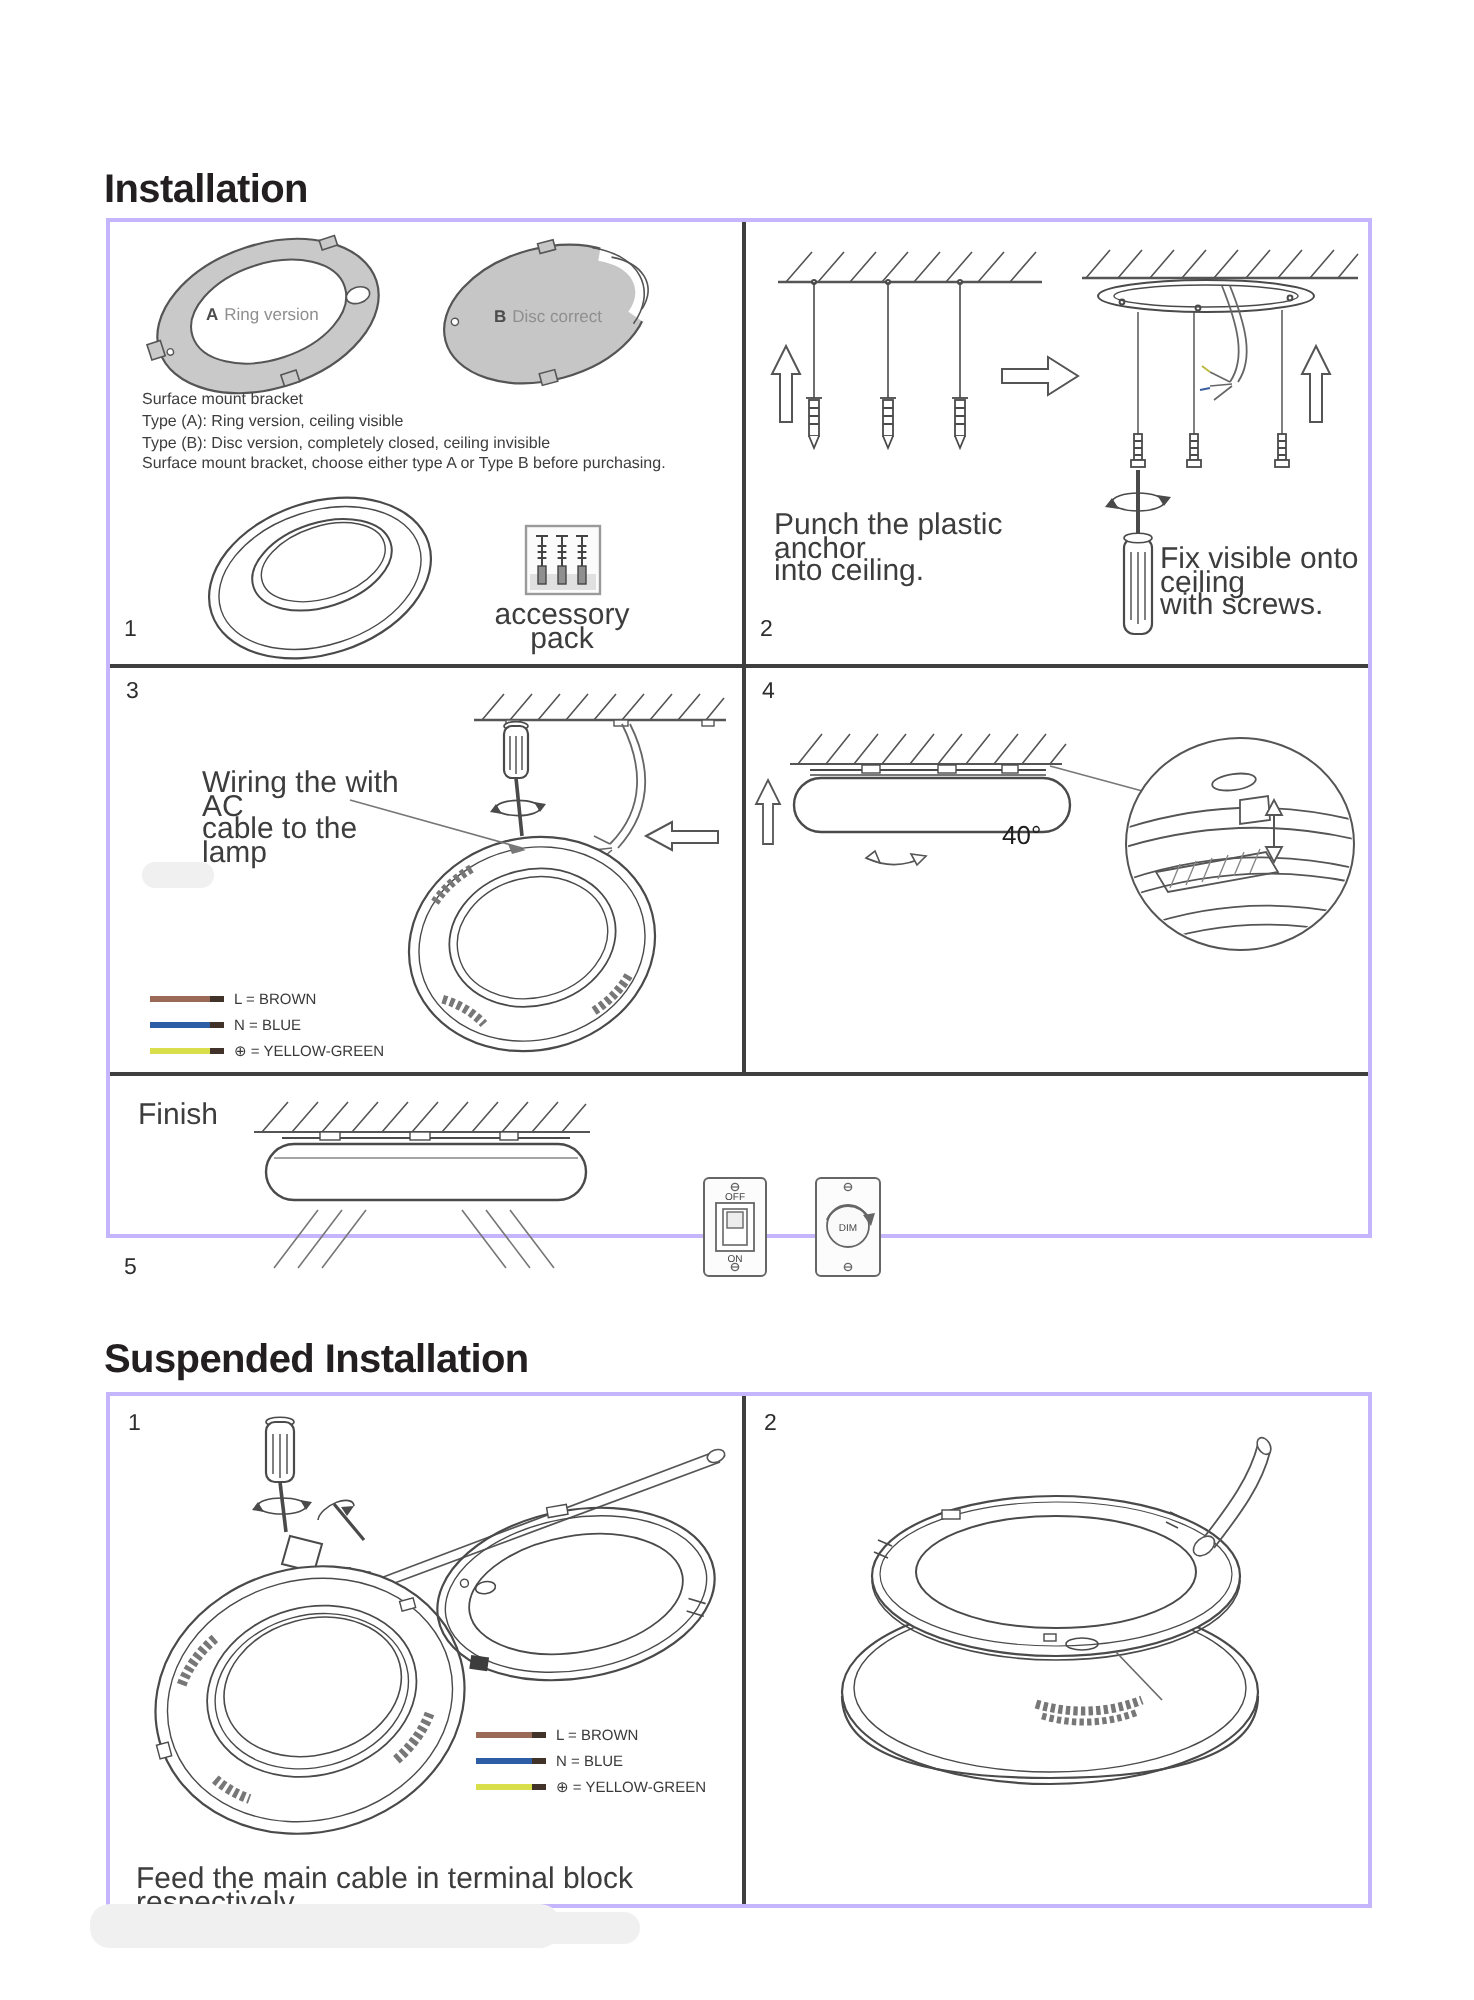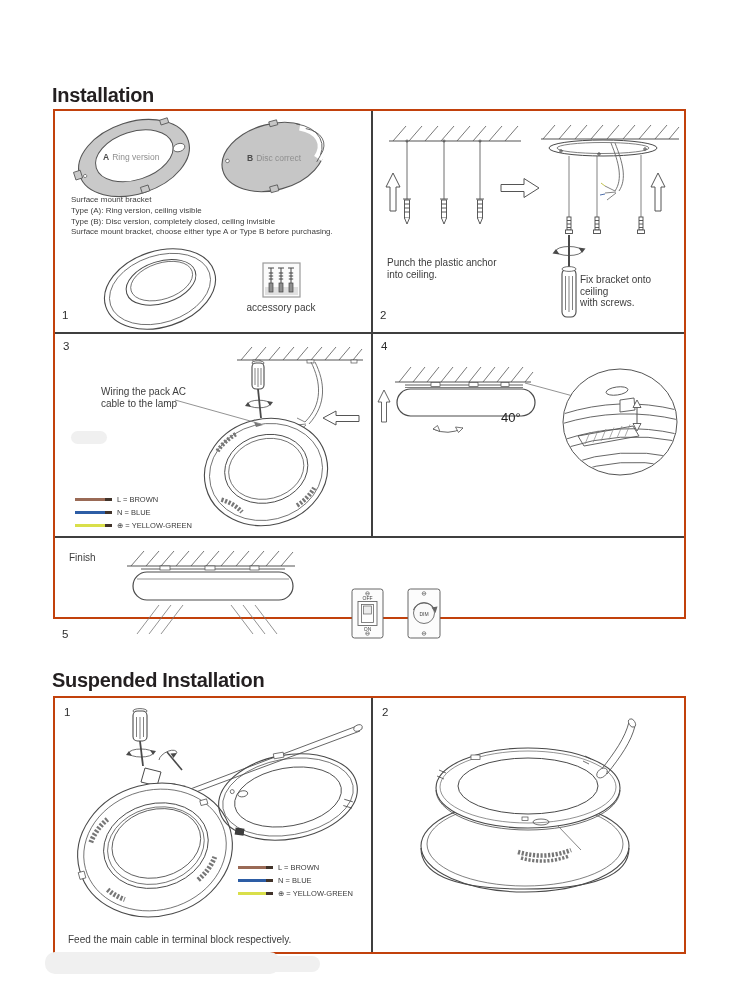--- a/index.html
+++ b/index.html
@@ -1,25 +1,25 @@
 <!DOCTYPE html>
 <html><head>
 <meta charset="utf-8">
 <style>
   html,body{margin:0;padding:0;background:#ffffff;}
   .page{position:relative;width:737px;height:1000px;background:#fff;overflow:hidden;
         font-family:"Liberation Sans",sans-serif;color:#3b3b3b;}
   .sec-title{position:absolute;font-size:20px;font-weight:bold;color:#231f20;letter-spacing:-0.3px;}
-  .grid{position:absolute;border:2px solid #c2410c;background:#000000;}
+  .grid{position:absolute;border:2px solid #c4b5fd;background:#000000;}
   .row{display:flex;}
   .row.bordered{border-bottom:2px solid #3f3f3f;}
   .cell{position:relative;background:#fff;}
   .cell + .cell{border-left:2px solid #3f3f3f;}
   .cell svg{position:absolute;left:0;top:0;}
-  .txt{position:absolute;font-size:10px;line-height:11.5px;color:#3d3d3d;white-space:pre-line;}
+  .txt{position:absolute;font-size:15px;line-height:11.5px;color:#3d3d3d;white-space:pre-line;}
   .small{font-size:8px;line-height:10.8px;}
   .num{position:absolute;font-size:11.5px;color:#2e2e2e;}
   .ver-label{position:absolute;font-size:8.5px;}
   .ver-letter{font-weight:bold;color:#4c4c4c;margin-right:3px;}
   .ver-name{color:#8f8f8f;}
   .angle{position:absolute;font-size:13px;color:#1e1e1e;}
   .legend{position:absolute;}
   .legend-row{display:flex;align-items:center;height:13px;}
   .wire-bar{display:inline-block;width:30px;height:3.5px;}
   .wire-tip{display:inline-block;width:7px;height:3.5px;background:#41332a;margin-right:5px;}
@@ -166,21 +166,21 @@
             <ellipse cx="196" cy="140" rx="13" ry="4.5" stroke-width="0.8"></ellipse>
             <polygon points="183,138 179.5,142.5 186.5,143.5" fill="#4a4a4a" stroke="none"></polygon>
             <polygon points="209,142 212.5,137.5 205.5,136.5" fill="#4a4a4a" stroke="none"></polygon>
             <rect x="189" y="158" width="14" height="48" rx="5" fill="#fff" stroke-width="1.1"></rect>
             <ellipse cx="196" cy="158" rx="7" ry="2.4" fill="#fff" stroke-width="0.8"></ellipse>
             <path d="M192.5,165 v34 M196,165 v36 M199.5,165 v34" stroke-width="0.7"></path>
           </g>
         </svg>
         <div class="txt" style="left:14px;top:146px;width:130px;">Punch the plastic anchor
 into ceiling.</div>
-        <div class="txt" style="left:207px;top:163px;width:100px;">Fix bracket onto ceiling
+        <div class="txt" style="left:207px;top:163px;width:100px;">Fix visible onto ceiling
 with screws.</div>
         <div class="num" style="left:7px;top:198px;">2</div>
       </div>
     </div>
 
     <div class="row bordered">
 
       <div class="cell" style="width:316px;height:202px;">
         <svg width="316" height="202" viewBox="0 0 316 202">
           <g stroke="#555">
@@ -221,21 +221,21 @@
               <path d="M -42,-32 A 52 42 0 0 1 -20,-44"></path>
             </g>
           </g>
           <polygon points="268,84 281,77 281,81.5 304,81.5 304,87.5 281,87.5 281,91" fill="#fff" stroke="#555" stroke-width="1"></polygon>
           <g stroke="#777" stroke-width="0.8" fill="none">
             <path d="M120,66 L206,90"></path>
             <polygon points="208,91 199,88 201,93" fill="#777" stroke="none"></polygon>
           </g>
         </svg>
         <div class="num" style="left:8px;top:6px;">3</div>
-        <div class="txt" style="left:46px;top:52px;width:110px;">Wiring the pack AC
+        <div class="txt" style="left:46px;top:52px;width:110px;">Wiring the with AC
 cable to the lamp</div>
         <div class="smudge" style="left:16px;top:97px;width:36px;height:13px;"></div>
         <div class="legend" style="left:20px;top:159px;">
           <div class="legend-row">
               <span class="wire-bar" style="background: rgb(154, 106, 86);"></span>
               <span class="wire-tip"></span>
               <span class="legend-label">L = BROWN</span>
             </div>
           <div class="legend-row">
               <span class="wire-bar" style="background: rgb(45, 93, 165);"></span>

